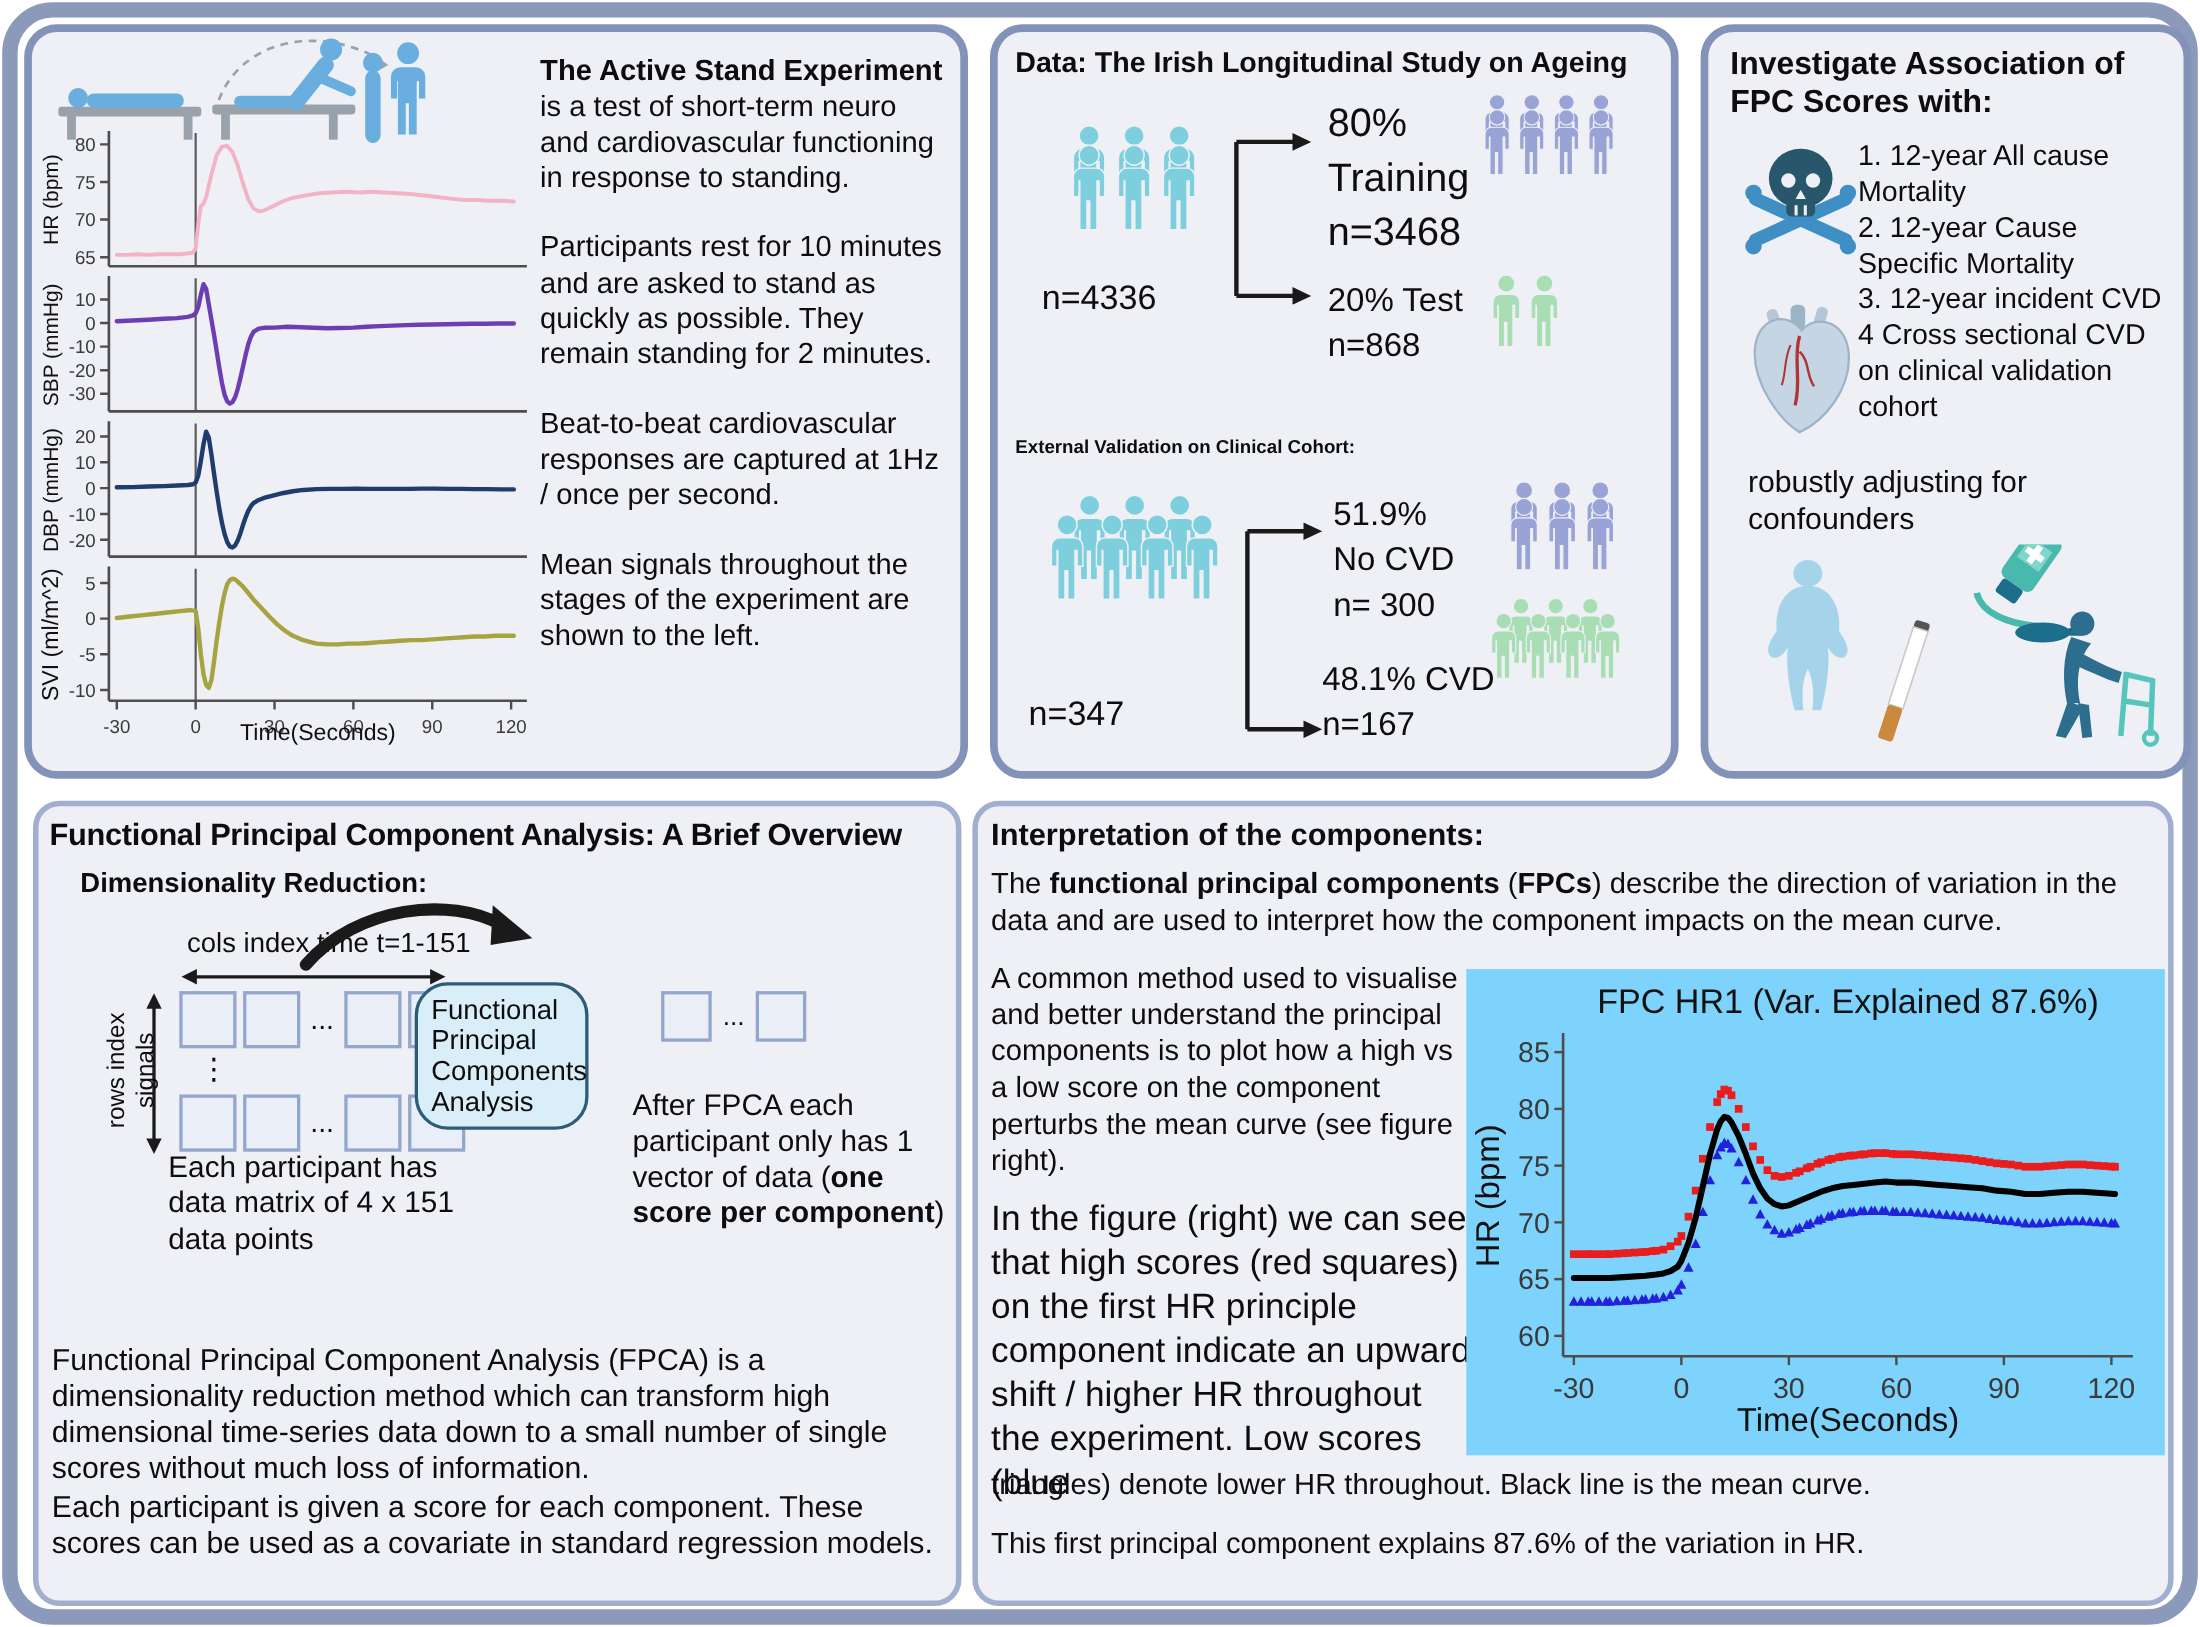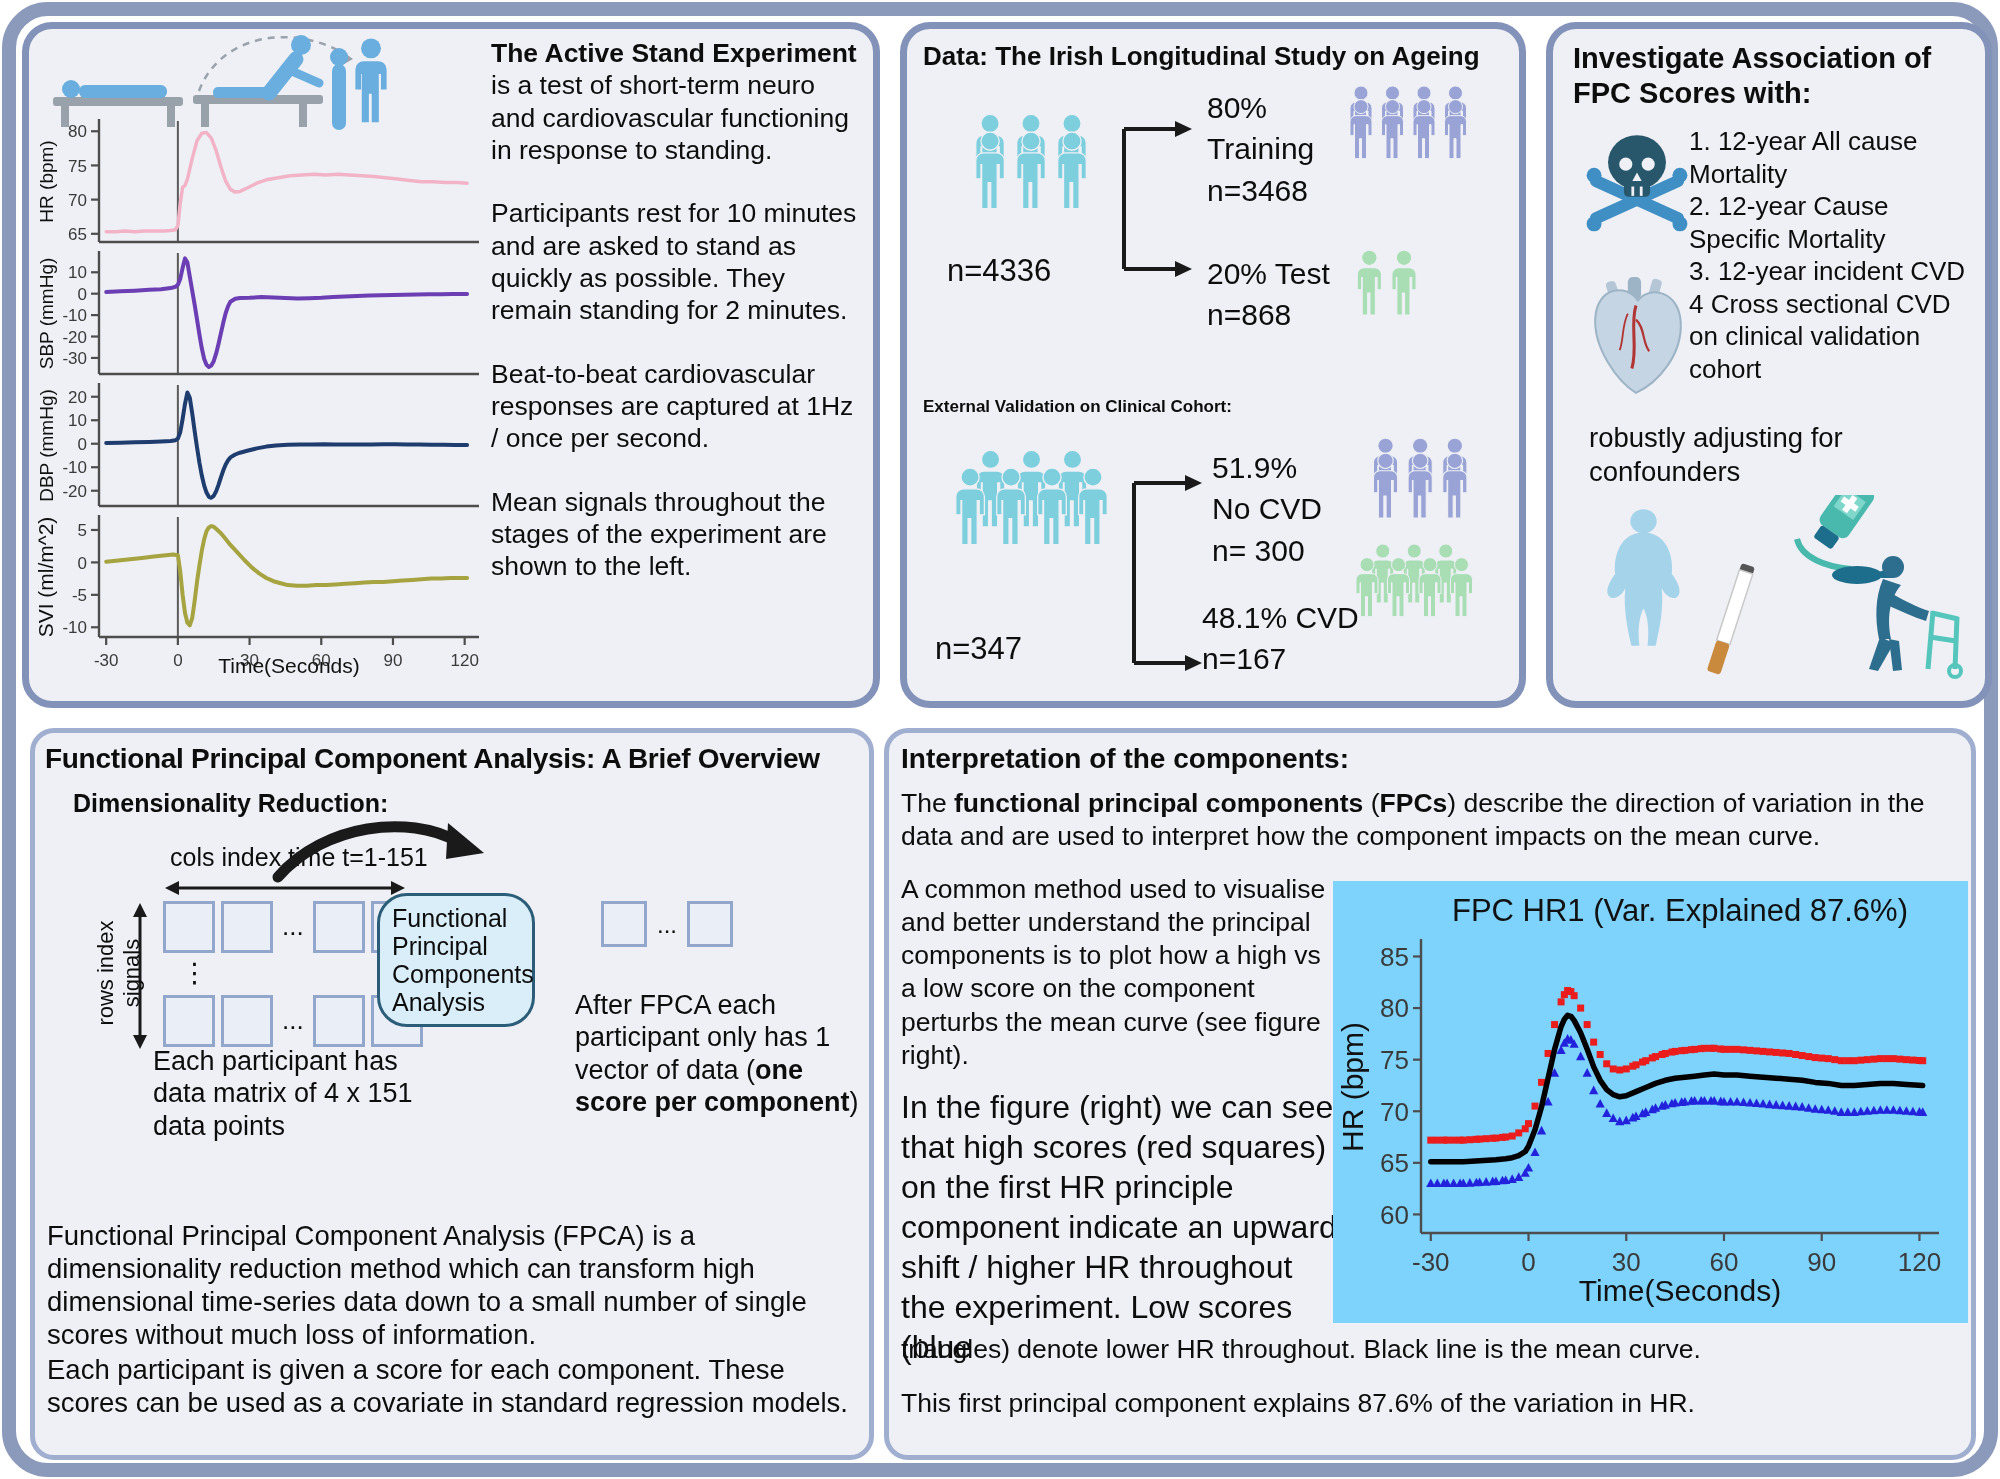--- a/index.html
+++ b/index.html
@@ -3,21 +3,21 @@
 <meta charset="utf-8">
 <style>
   html,body{margin:0;padding:0;background:#fff;font-family:"Liberation Sans","DejaVu Sans",sans-serif;color:#0d0d0d;}
   #canvas{position:relative;width:2000px;height:1479px;background:#fff;overflow:hidden;}
   .frame{position:absolute;inset:2px;border:14px solid #8b99ba;border-radius:46px;pointer-events:none;}
   .panel{position:absolute;background:#eef0f5;}
   .p-top{border:7px solid #8392b8;border-radius:30px;}
   .p-bot{border:5px solid #a0aed0;border-radius:24px;}
   .abs{position:absolute;}
   .b{font-weight:bold;}
-  .para{margin:0 0 31px 0;font-size:26.5px;line-height:1.22;}
+  .para{margin:11px 0 31px 0;font-size:26.5px;line-height:1.22;}
   .h1{font-weight:bold;}
   .sq{position:absolute;width:52px;height:52px;background:#e9eef7;border:3px solid #93a7cd;box-sizing:border-box;}
   .sq-s{position:absolute;width:46px;height:46px;background:#e9eef7;border:3px solid #93a7cd;box-sizing:border-box;}
   .rot{transform:rotate(-90deg);transform-origin:0 0;}
   .fpca-box{position:absolute;background:#d9eef9;border:3px solid #2c5d78;border-radius:30px;padding:8px 12px;font-size:25px;line-height:1.12;}
   .chartbox{position:absolute;background:#7dd3fc;}
   .lines div{line-height:1.38;}
 </style>
 </head>
 <body>
@@ -169,21 +169,21 @@
           </g>
         </svg></div>
     <div class="abs" style="left:40px;top:224px;font-size:31px">n=4336</div>
     <div class="abs" style="left:212px;top:92px"><svg width="74" height="156">
           <line x1="5" y1="8" x2="5" y2="148" stroke="#1a1a1a" stroke-width="4"></line>
           <line x1="5" y1="8" x2="58" y2="8" stroke="#1a1a1a" stroke-width="4"></line>
           <polygon points="73,8 56,0 56,16" fill="#1a1a1a"></polygon>
           <line x1="5" y1="148" x2="58" y2="148" stroke="#1a1a1a" stroke-width="4"></line>
           <polygon points="73,148 56,140 56,156" fill="#1a1a1a"></polygon>
         </svg></div>
-    <div class="abs lines" style="left:300px;top:58px;font-size:30px">
+    <div class="abs lines" style="left:300px;top:58px;font-size:36px">
         <div>80%</div>
         <div>Training</div>
         <div>n=3468</div>
       </div>
     <div class="abs" style="left:430px;top:56px"><svg width="144" height="79">
           <g transform="translate(9,0) scale(1)" fill="#99a3d6" stroke="#eef0f5" stroke-width="1">
             <circle cx="15" cy="8" r="7"></circle>
             <path d="M10 17 h10 a6 6 0 0 1 6 6 v14 h-4 V26 h-1.5 V60 h-5 V40 h-2 v20 h-5 V26 H8 v11 H4 V23 a6 6 0 0 1 6 -6 z"></path>
           </g>
           <g transform="translate(40.5,0) scale(1)" fill="#99a3d6" stroke="#eef0f5" stroke-width="1">

